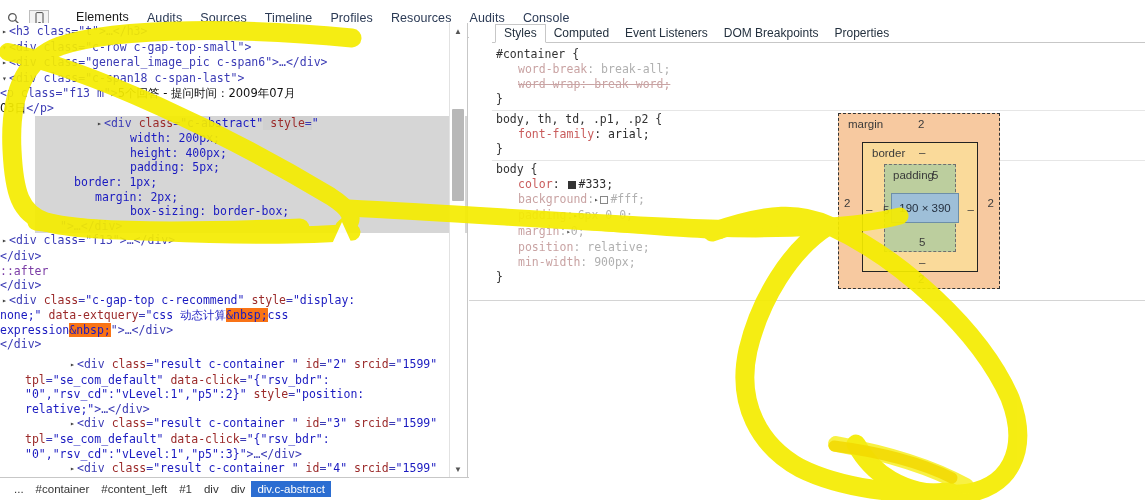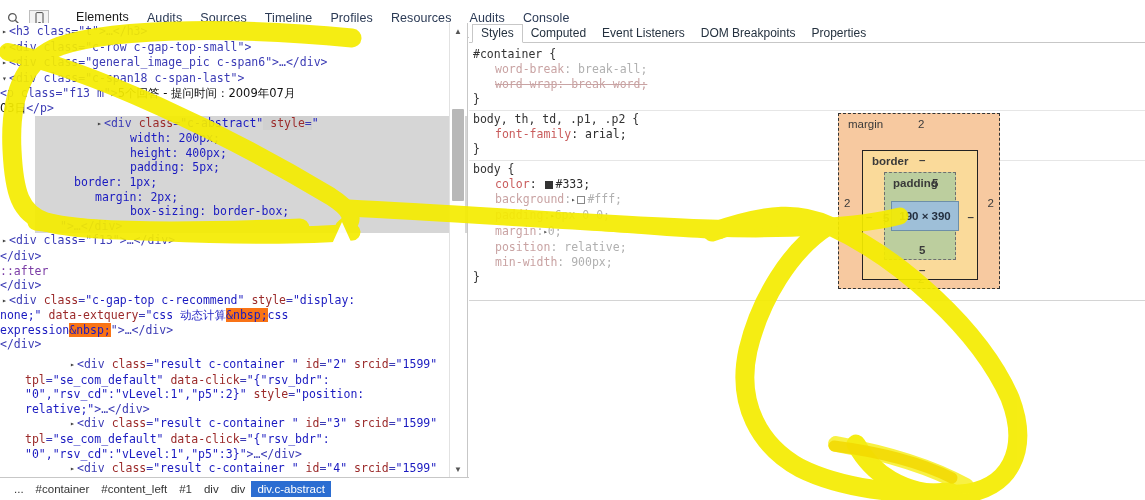--- a/index.html
+++ b/index.html
@@ -32,21 +32,21 @@
   .tab.active { color: #1a1a1a; border-bottom: 2px solid #4d79c7; }
 
   
   .dom-panel {
     position: absolute; left: 0; top: 23px; width: 468px; height: 454px;
     background: #fff; overflow: hidden;
     border-right: 1px solid #c7c7c7;
   }
   .styles-panel {
     position: absolute; left: 469px; top: 23px; width: 676px; height: 477px;
-    background: #fff; overflow: hidden;
+    background: #fff; overflow: hidden; padding-left: 23px;
   }
 
   
   .tree {
     font-family: "DejaVu Sans Mono", monospace;
     font-size: 11.5px; line-height: 14.6px;
     color: #222; padding: 1px 0 0 0; position: relative;
   }
   .row { position: relative; padding-left: 0; white-space: normal; }
   .row .ln { display: block; padding: 0 14px 0 0; }
@@ -111,22 +111,22 @@
   
   .boxmodel {
     position: absolute; left: 369px; top: 90px;
     font-family: "Liberation Sans", sans-serif; font-size: 11.5px; color: #3a3a3a;
   }
   .bm-margin {
     width: 162px; height: 176px; background: #f7c9a0; border: 1px dashed #333;
     position: relative;
   }
   .bm-border {
-    position: absolute; left: 23px; top: 36px; width: 116px; height: 130px;
-    background: #fada9a; border: 1px solid #222; font-weight: bold;
+    position: absolute; left: 23px; top: 28px; width: 116px; height: 130px;
+    background: #fada9a; border: 1px solid #222;
   }
   .bm-padding {
     position: absolute; left: 21px; top: 21px; width: 72px; height: 88px;
     background: #bcce9e; border: 1px dashed #6f6f6f;
   }
   .bm-content {
     position: absolute; left: 6px; top: 28px; width: 68px; height: 30px;
     background: #9ebfd8; border: 1px solid #6d8fa8;
     display: flex; align-items: center; justify-content: center;
     font-size: 11.5px; color: #243040; white-space: nowrap; text-align: center;

